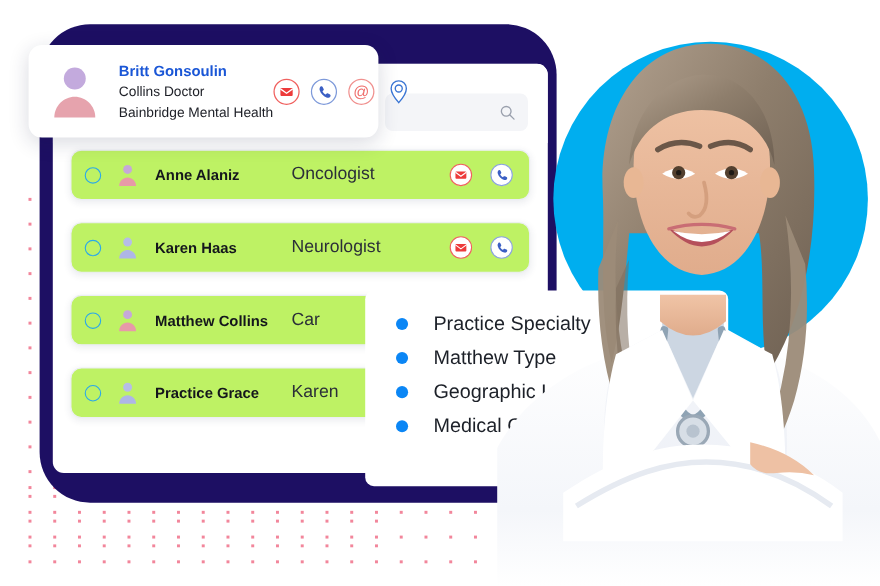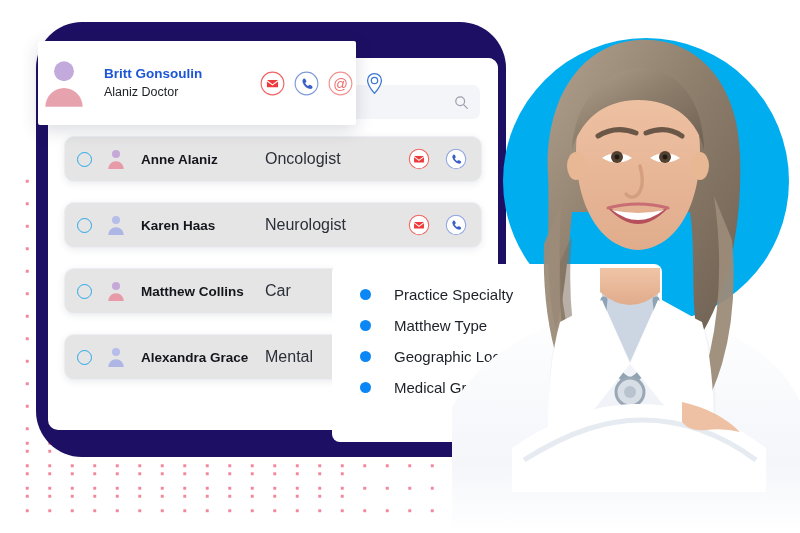--- a/index.html
+++ b/index.html
@@ -99,21 +99,21 @@
   
   .row-list {
     position: absolute;
     left: 0; top: 78px;
     width: 450px;
   }
   .doc-row {
     position: relative;
     margin: 0 16px 20px 16px;
     height: 46px;
-    background: #e5e5e5;
+    background: #bef264;
     border: 1px solid #eceef3;
     border-radius: 10px;
     box-shadow: 0 2px 7px rgba(40,50,90,0.09);
     display: flex;
     align-items: center;
     padding: 0 12px;
   }
   .row-check {
     width: 15px; height: 15px;
     border: 1.6px solid #2aa8ea;
@@ -147,26 +147,26 @@
     align-items: center;
   }
   .act-ico { width: 22px; height: 22px; }
 
   
   .contact-card {
     position: absolute;
     left: 26px; top: 41px;
     width: 318px; height: 84px;
     background: #ffffff;
-    border-radius: 2px;
+    border-radius: 12px;
     box-shadow: 0 5px 18px rgba(25,30,70,0.16);
     z-index: 9;
     display: flex;
     align-items: center;
-    margin-left: 12px;
+    padding-left: 16px;
   }
   .cc-avatar { width: 52px; height: 52px; flex: none; }
   .cc-text { margin-left: 14px; }
   .cc-name {
     font-size: 13.5px; font-weight: bold;
     color: #1a56d6; line-height: 19px;
     white-space: nowrap;
   }
   .cc-role, .cc-org {
     font-size: 12.5px; color: #1d1f26;
@@ -198,21 +198,21 @@
     margin-bottom: 3px;
   }
   .feat-dot {
     width: 11px; height: 11px;
     background: #0b86f5;
     border-radius: 50%;
     flex: none;
   }
   .feat-label {
     margin-left: 23px;
-    font-size: 15px;
+    font-size: 18px;
     color: #1c2028;
     white-space: nowrap;
   }
 
   
   .photo-wrap {
     position: absolute;
     left: 452px; top: 0px;
     width: 348px; height: 533px;
     z-index: 10;
@@ -327,22 +327,22 @@
       </div>
 
       <div class="doc-row">
         <span class="row-check"></span>
         <span class="row-avatar">
           <svg viewBox="0 0 24 24" width="22" height="22">
             <circle cx="12" cy="6.6" r="4.4" fill="#b6bde8"></circle>
             <path d="M3.6 23c0-4.7 3.8-8.5 8.4-8.5s8.4 3.8 8.4 8.5z" fill="#aeb6e6"></path>
           </svg>
         </span>
-        <span class="row-name">Alexandra Grace</span>
-        <span class="row-spec">Mental</span>
+        <span class="row-name">Practice Grace</span>
+        <span class="row-spec">Karen</span>
         <span class="row-actions">
           <span class="act-ico">
             <svg viewBox="0 0 24 24" width="22" height="22">
               <circle cx="12" cy="12" r="10.6" fill="#fff" stroke="#f0615f" stroke-width="1.1"></circle>
               <rect x="6.6" y="8.6" width="10.8" height="7.3" rx="1" fill="#ed3b3b"></rect>
               <path d="M6.6 9.4l5.4 4 5.4-4" fill="none" stroke="#fff" stroke-width="1.1"></path>
             </svg>
           </span>
           <span class="act-ico">
             <svg viewBox="0 0 24 24" width="22" height="22">
@@ -358,21 +358,22 @@
 
   <div class="contact-card">
     <span class="cc-avatar">
       <svg viewBox="0 0 24 24" width="52" height="52">
         <circle cx="12" cy="6.6" r="4.6" fill="#c3aadd"></circle>
         <path d="M3.4 23c0-4.8 3.9-8.7 8.6-8.7s8.6 3.9 8.6 8.7z" fill="#e6a3ad"></path>
       </svg>
     </span>
     <span class="cc-text">
       <span class="cc-name">Britt Gonsoulin</span>
-      <div class="cc-role">Alaniz Doctor</div>
+      <div class="cc-role">Collins Doctor</div>
+      <div class="cc-org">Bainbridge Mental Health</div>
     </span>
     <span class="cc-icons">
       <span class="cc-ico">
         <svg viewBox="0 0 26 26" width="25" height="25">
           <circle cx="13" cy="13" r="11.8" fill="#fff" stroke="#f0615f" stroke-width="1.2"></circle>
           <rect x="7.2" y="9.4" width="11.6" height="7.6" rx="1" fill="#ed3b3b"></rect>
           <path d="M7.2 10.2l5.8 4.2 5.8-4.2" fill="none" stroke="#fff" stroke-width="1.2"></path>
         </svg>
       </span>
       <span class="cc-ico">

